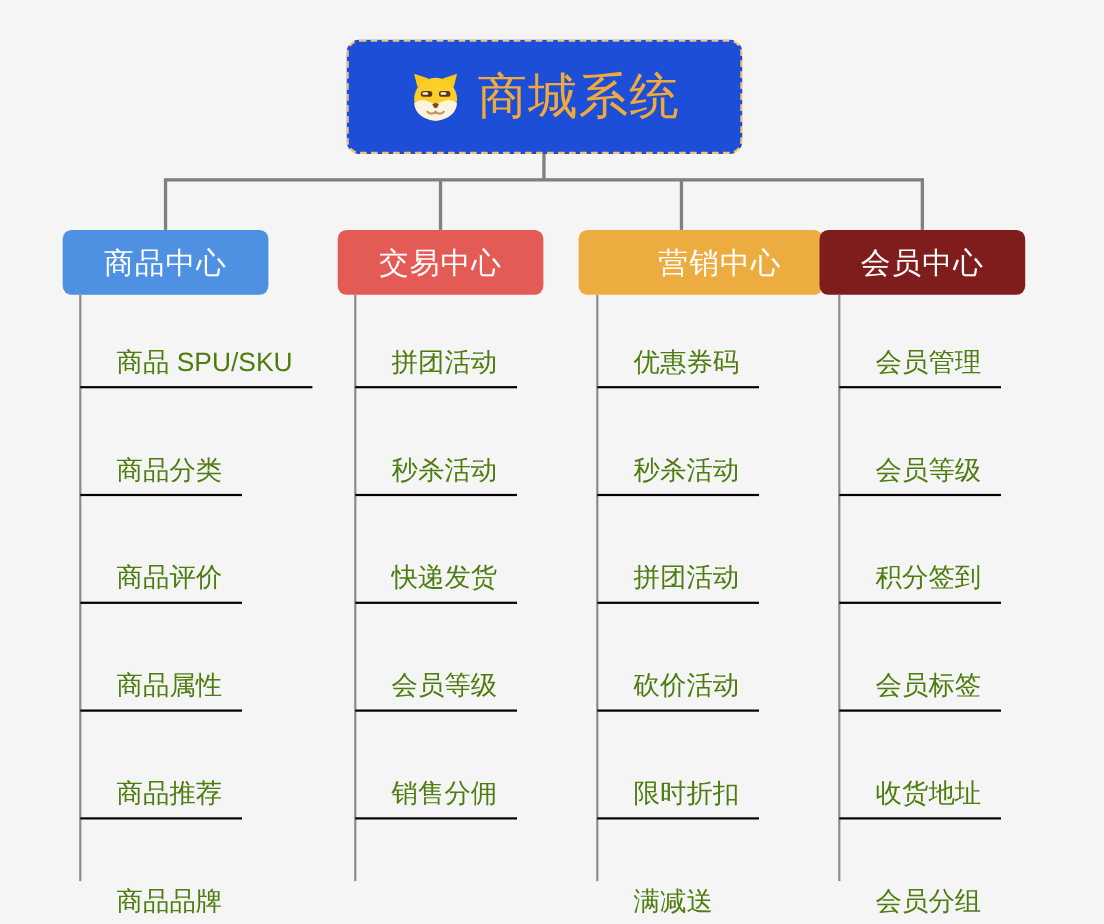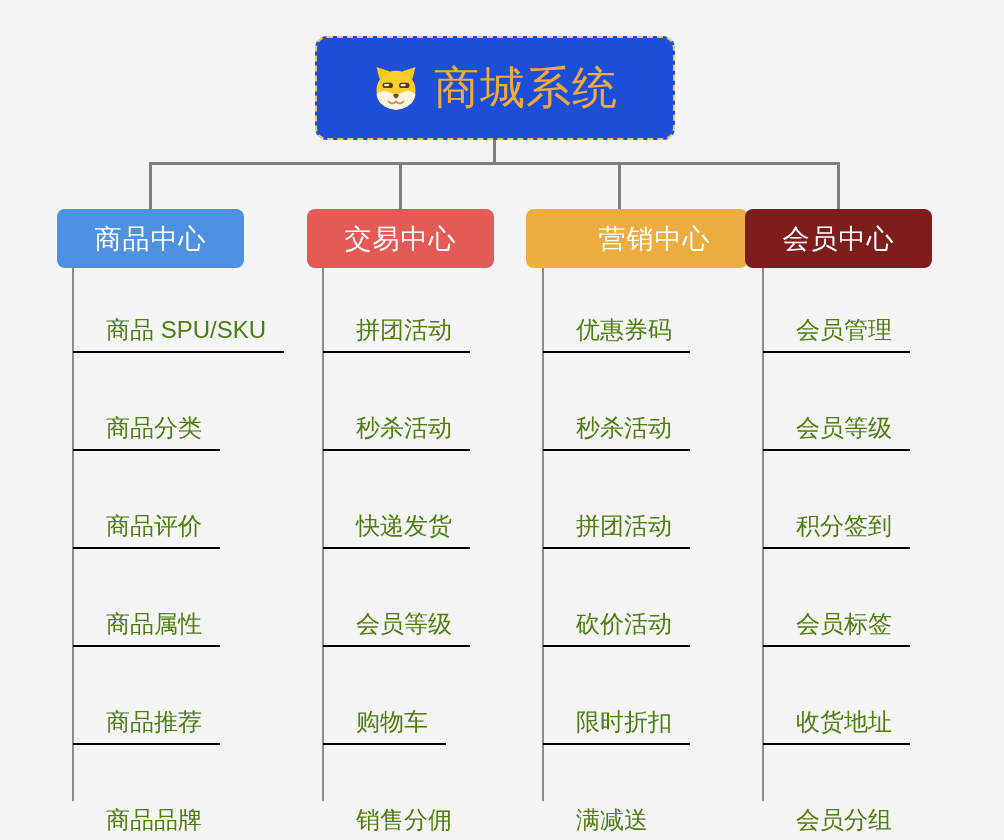--- a/index.html
+++ b/index.html
@@ -188,23 +188,20 @@
     <div class="leaf-wrap">
         <span class="leaf">秒杀活动</span>
       </div>
     <div class="leaf-wrap">
         <span class="leaf">快递发货</span>
       </div>
     <div class="leaf-wrap">
         <span class="leaf">会员等级</span>
       </div>
     <div class="leaf-wrap">
-        <span class="leaf">购物车</span>
-      </div>
-    <div class="leaf-wrap">
         <span class="leaf">销售分佣</span>
       </div>
   </div>
 
   <div class="col b2">
     <div class="leaf-wrap">
         <span class="leaf">优惠券码</span>
       </div>
     <div class="leaf-wrap">
         <span class="leaf">秒杀活动</span>

